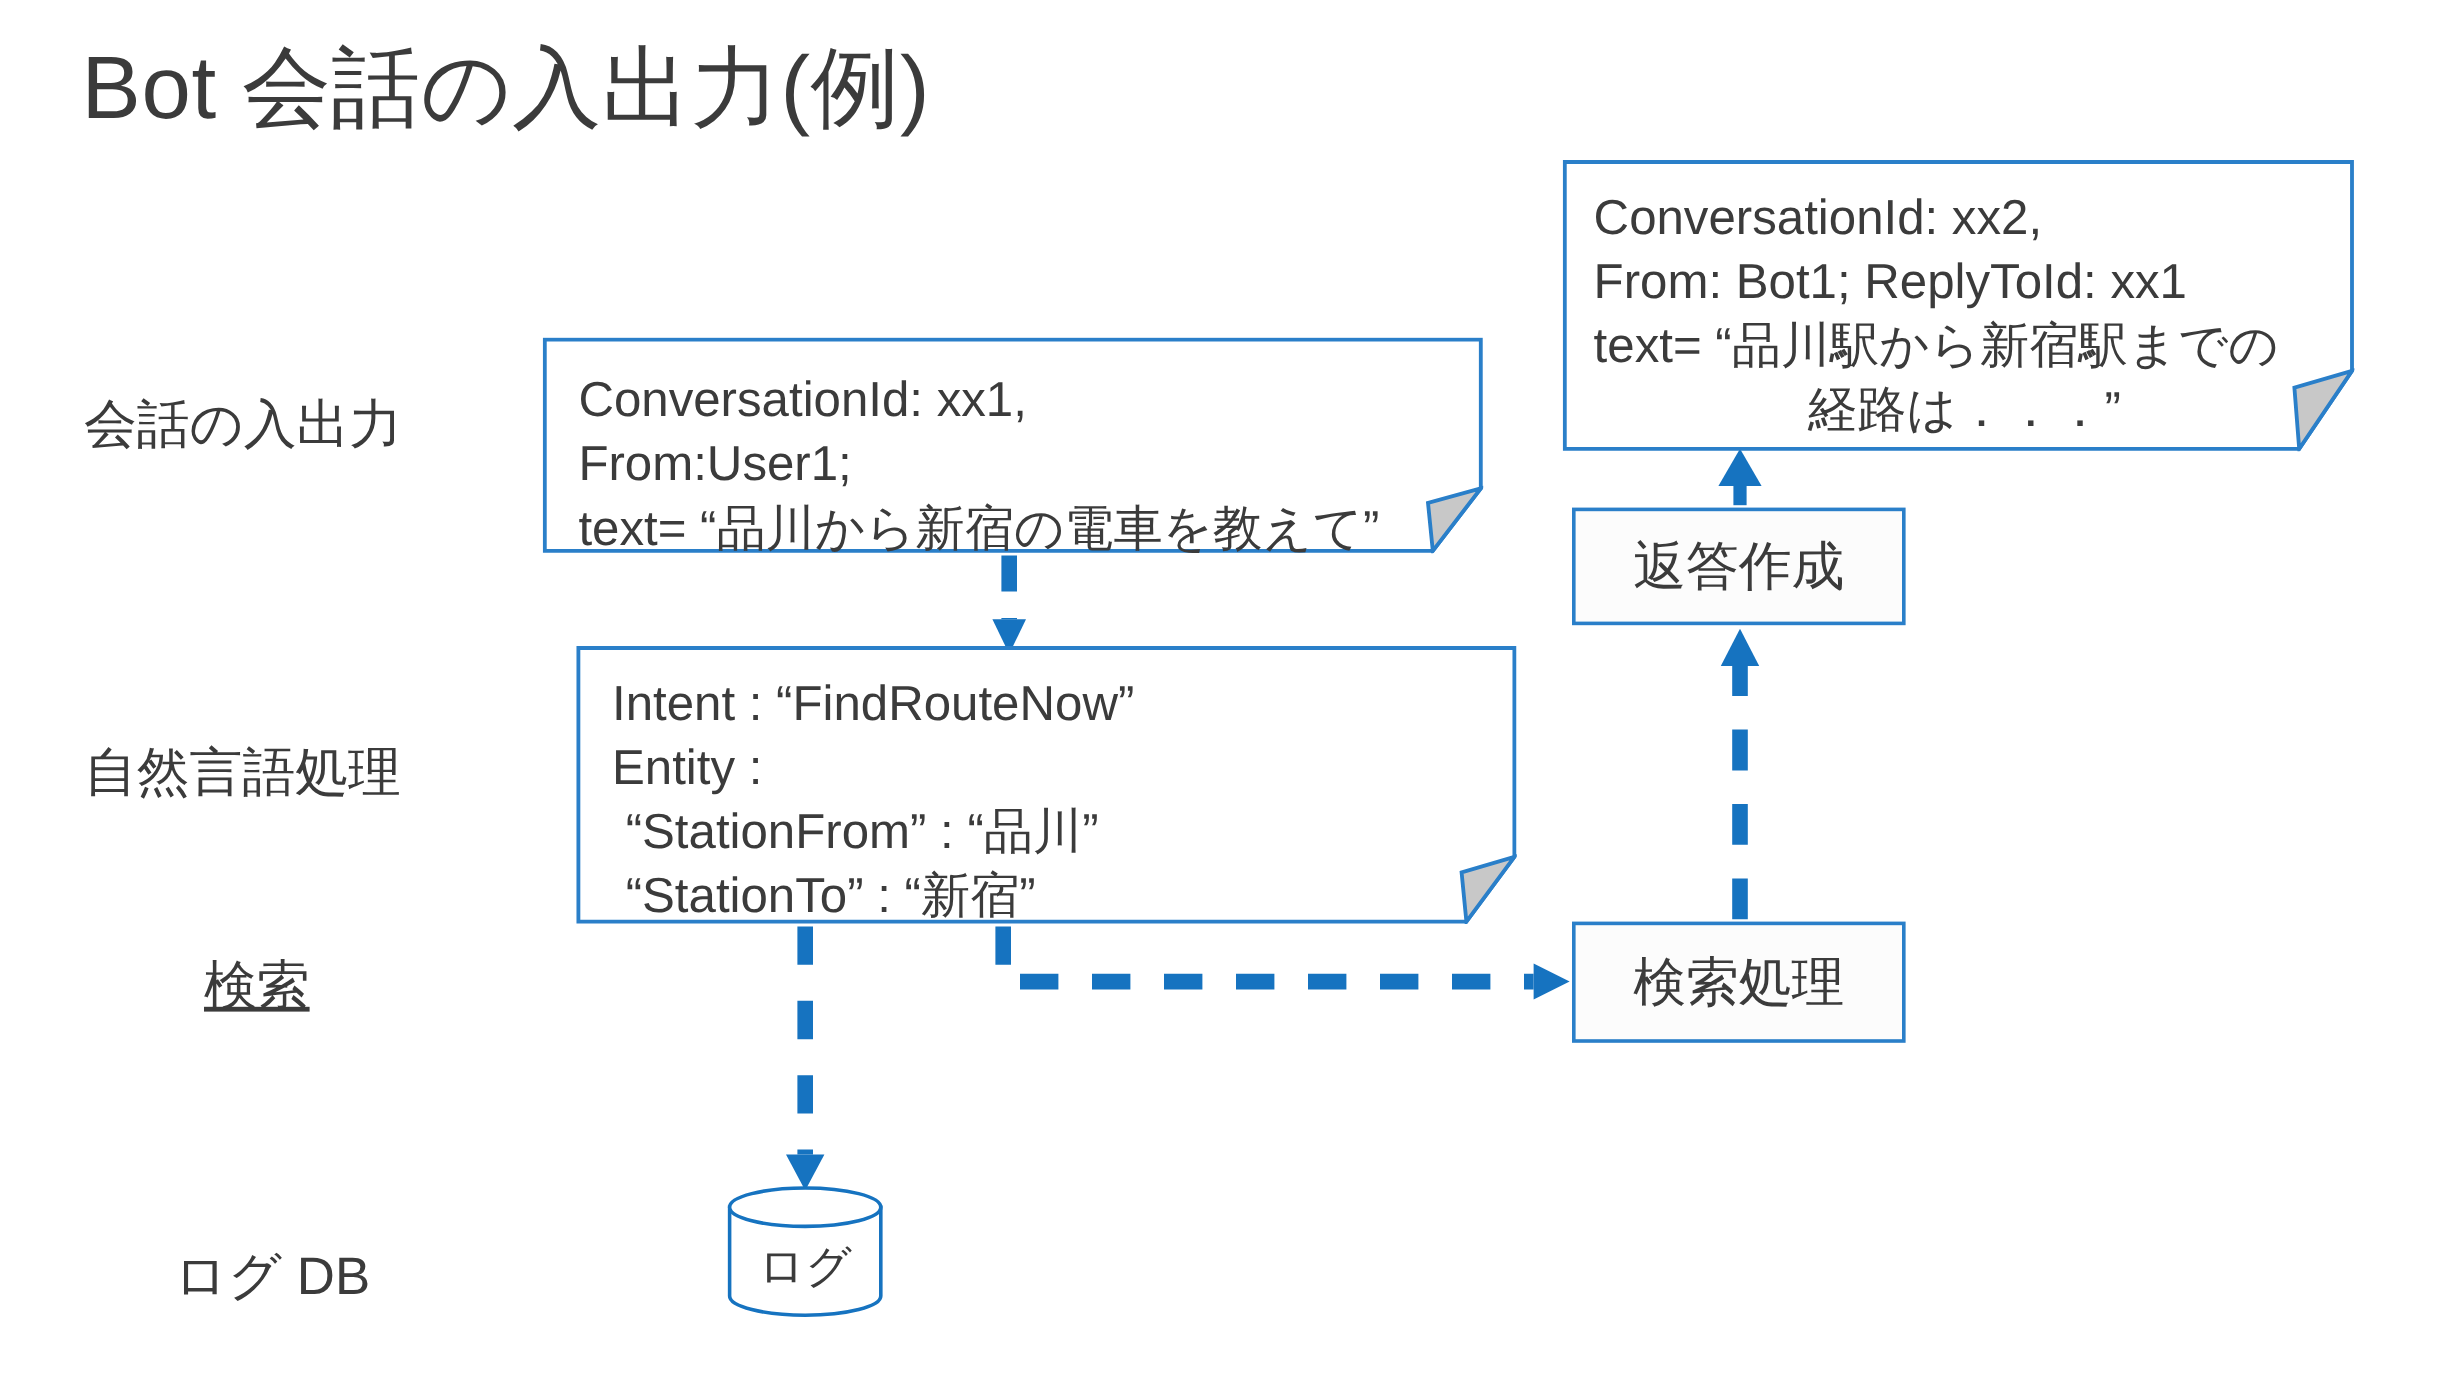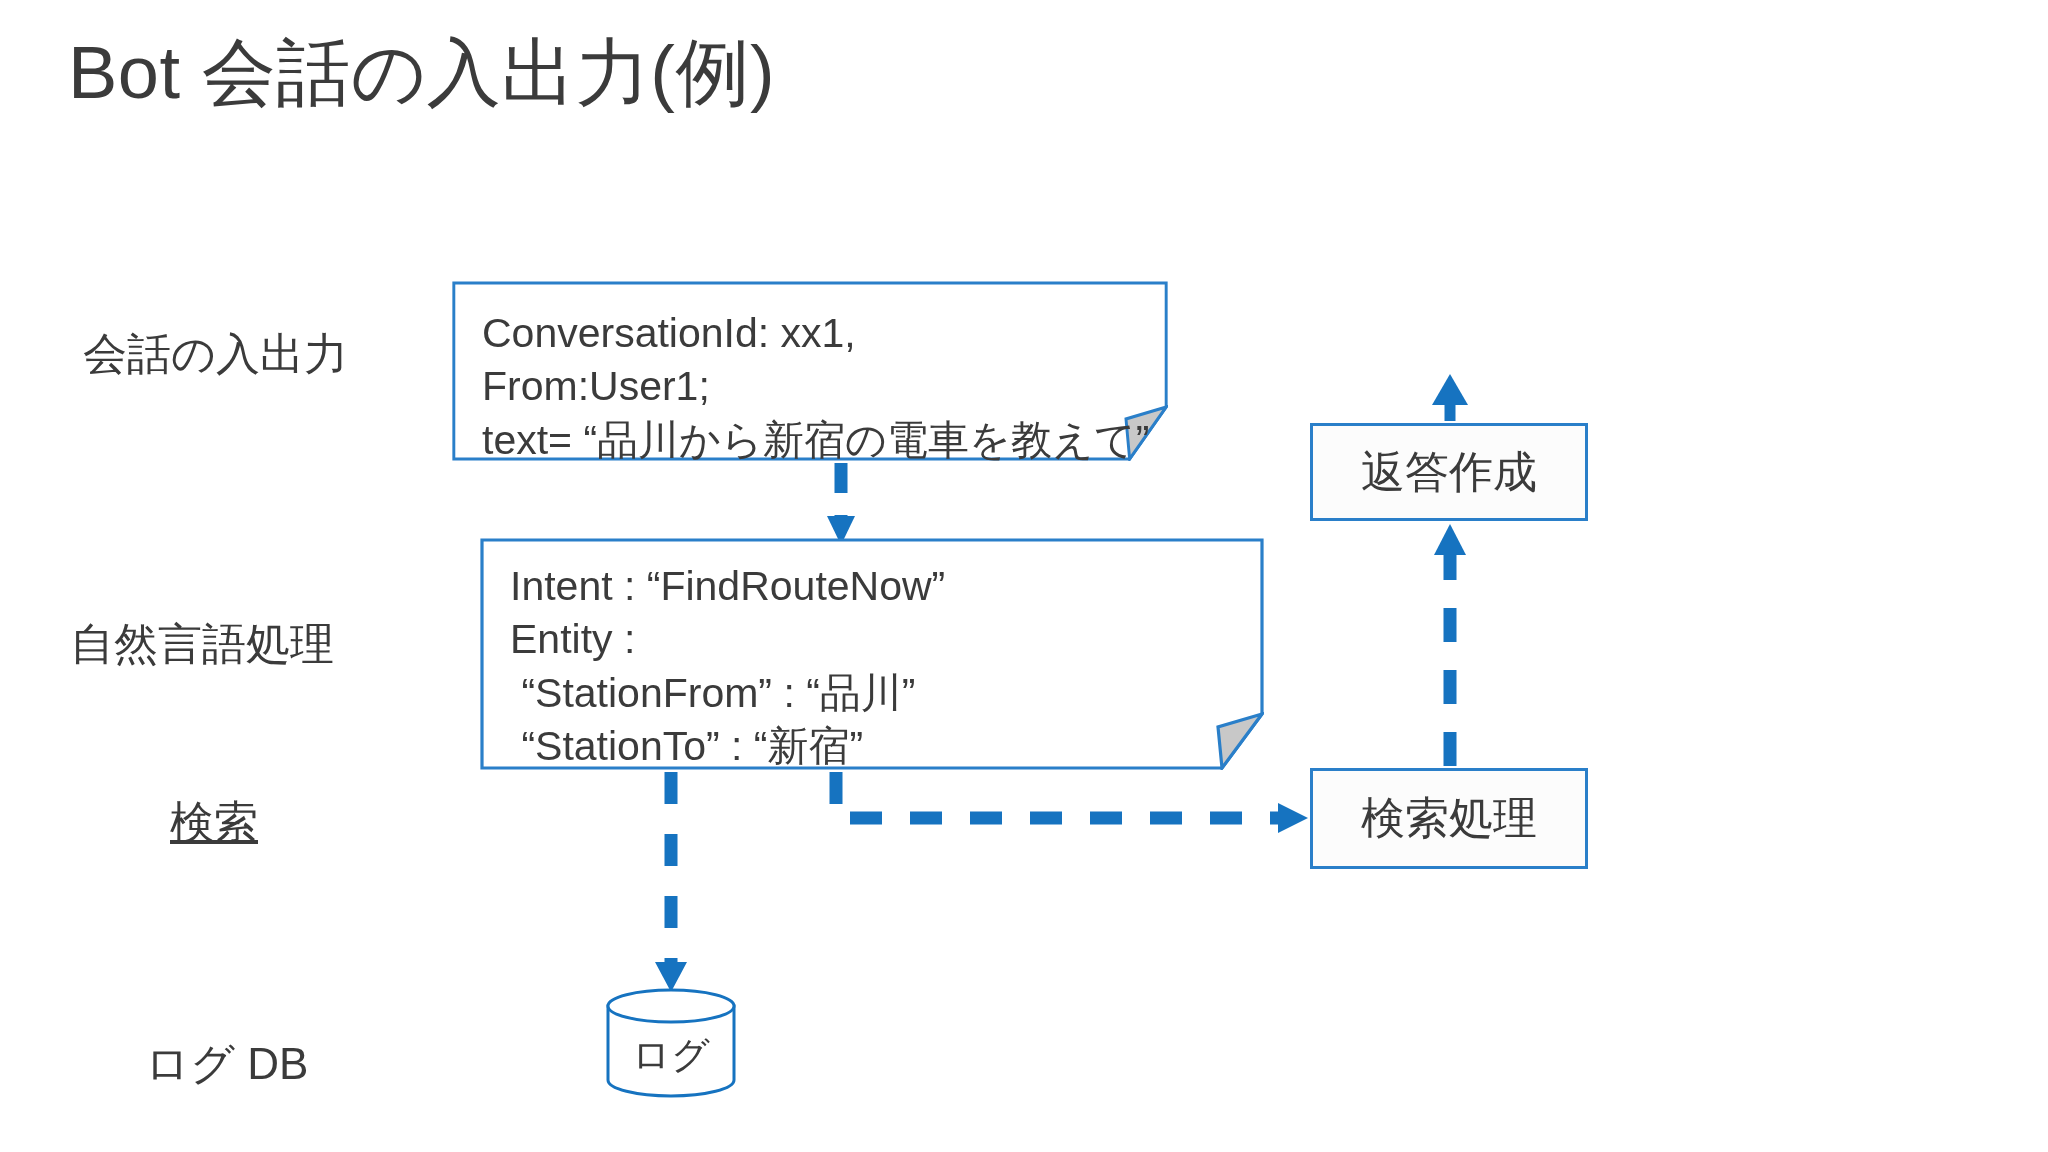--- a/index.html
+++ b/index.html
@@ -34,21 +34,21 @@
   }
 
   
   .row-label {
     position: absolute;
     font-size: 44px;
     color: #3b3b3b;
     white-space: nowrap;
     line-height: 1.1;
   }
-  #label-io      { left: 70px;  top: 330px; margin-left: 13px; }
+  #label-io      { left: 70px;  top: 330px; }
   #label-nlp     { left: 70px;  top: 620px; text-align: right; }
   #label-search  { left: 170px; top: 798px; text-decoration: underline; }
   #label-logdb   { left: 145px; top: 1040px; }
 
   
   #connectors {
     position: absolute;
     left: 0; top: 0;
     width: 2048px;
     height: 1152px;
@@ -69,21 +69,21 @@
     position: absolute;
     left: 30px;
     top: 22px;
     right: 16px;
     font-size: 41px;
     line-height: 1.30;
     color: #3b3b3b;
     white-space: pre;
   }
 
-  #note-user  { left: 452px;  top: 281px;  width: 716px; height: 180px; }
+  #note-user  { left: 452px;  top: 281px;  width: 784px; height: 180px; }
   #note-user .note-text { top: 26px; }
 
   #note-nlu   { left: 452px;  top: 538px;  width: 784px; height: 232px; margin-left: 28px; }
   #note-nlu .note-text { top: 22px; }
 
   #note-bot   { left: 1302px; top: 133px;  width: 660px; height: 243px; }
   #note-bot .note-text { top: 22px; left: 26px; }
   #note-bot .note-text .centered { display: block; text-align: center; }
 
   
@@ -186,20 +186,30 @@
     <svg class="note-svg" viewBox="0 0 784 232" preserveAspectRatio="none">
       <path d="M2,2 L782,2 L782,176 L742,230 L2,230 Z" fill="#ffffff" stroke="#2a7fc9" stroke-width="3.2"></path>
       <path d="M782,176 L738,189 L742,230 Z" fill="#c8c8c8" stroke="#2a7fc9" stroke-width="3.2"></path>
     </svg>
     <div class="note-text"><span>Intent : “FindRouteNow”</span>
 <span>Entity :</span>
 <span> “StationFrom” : “品川”</span>
 <span> “StationTo” : “新宿”</span></div>
   </div>
 
+  <div class="note" id="note-bot">
+    <svg class="note-svg" viewBox="0 0 660 243" preserveAspectRatio="none">
+      <path d="M2,2 L658,2 L658,176 L614,241 L2,241 Z" fill="#ffffff" stroke="#2a7fc9" stroke-width="3.2"></path>
+      <path d="M658,176 L610,190 L614,241 Z" fill="#c8c8c8" stroke="#2a7fc9" stroke-width="3.2"></path>
+    </svg>
+    <div class="note-text"><span>ConversationId: xx2,</span>
+<span>From: Bot1; ReplyToId: xx1</span>
+<span>text= “品川駅から新宿駅までの</span>
+<span class="centered">経路は．．．”</span></div>
+  </div>
 
   <div class="process-box" id="box-reply">返答作成</div>
 
   <div class="process-box" id="box-search">検索処理</div>
 
   <div id="cyl-log">
     <svg width="130" height="110" viewBox="0 0 130 110">
       <path d="M2,18 L2,92 A63,16 0 0 0 128,92 L128,18 Z" fill="#ffffff" stroke="#1673c0" stroke-width="3"></path>
       <ellipse cx="65" cy="18" rx="63" ry="16" fill="#ffffff" stroke="#1673c0" stroke-width="3"></ellipse>
     </svg>

